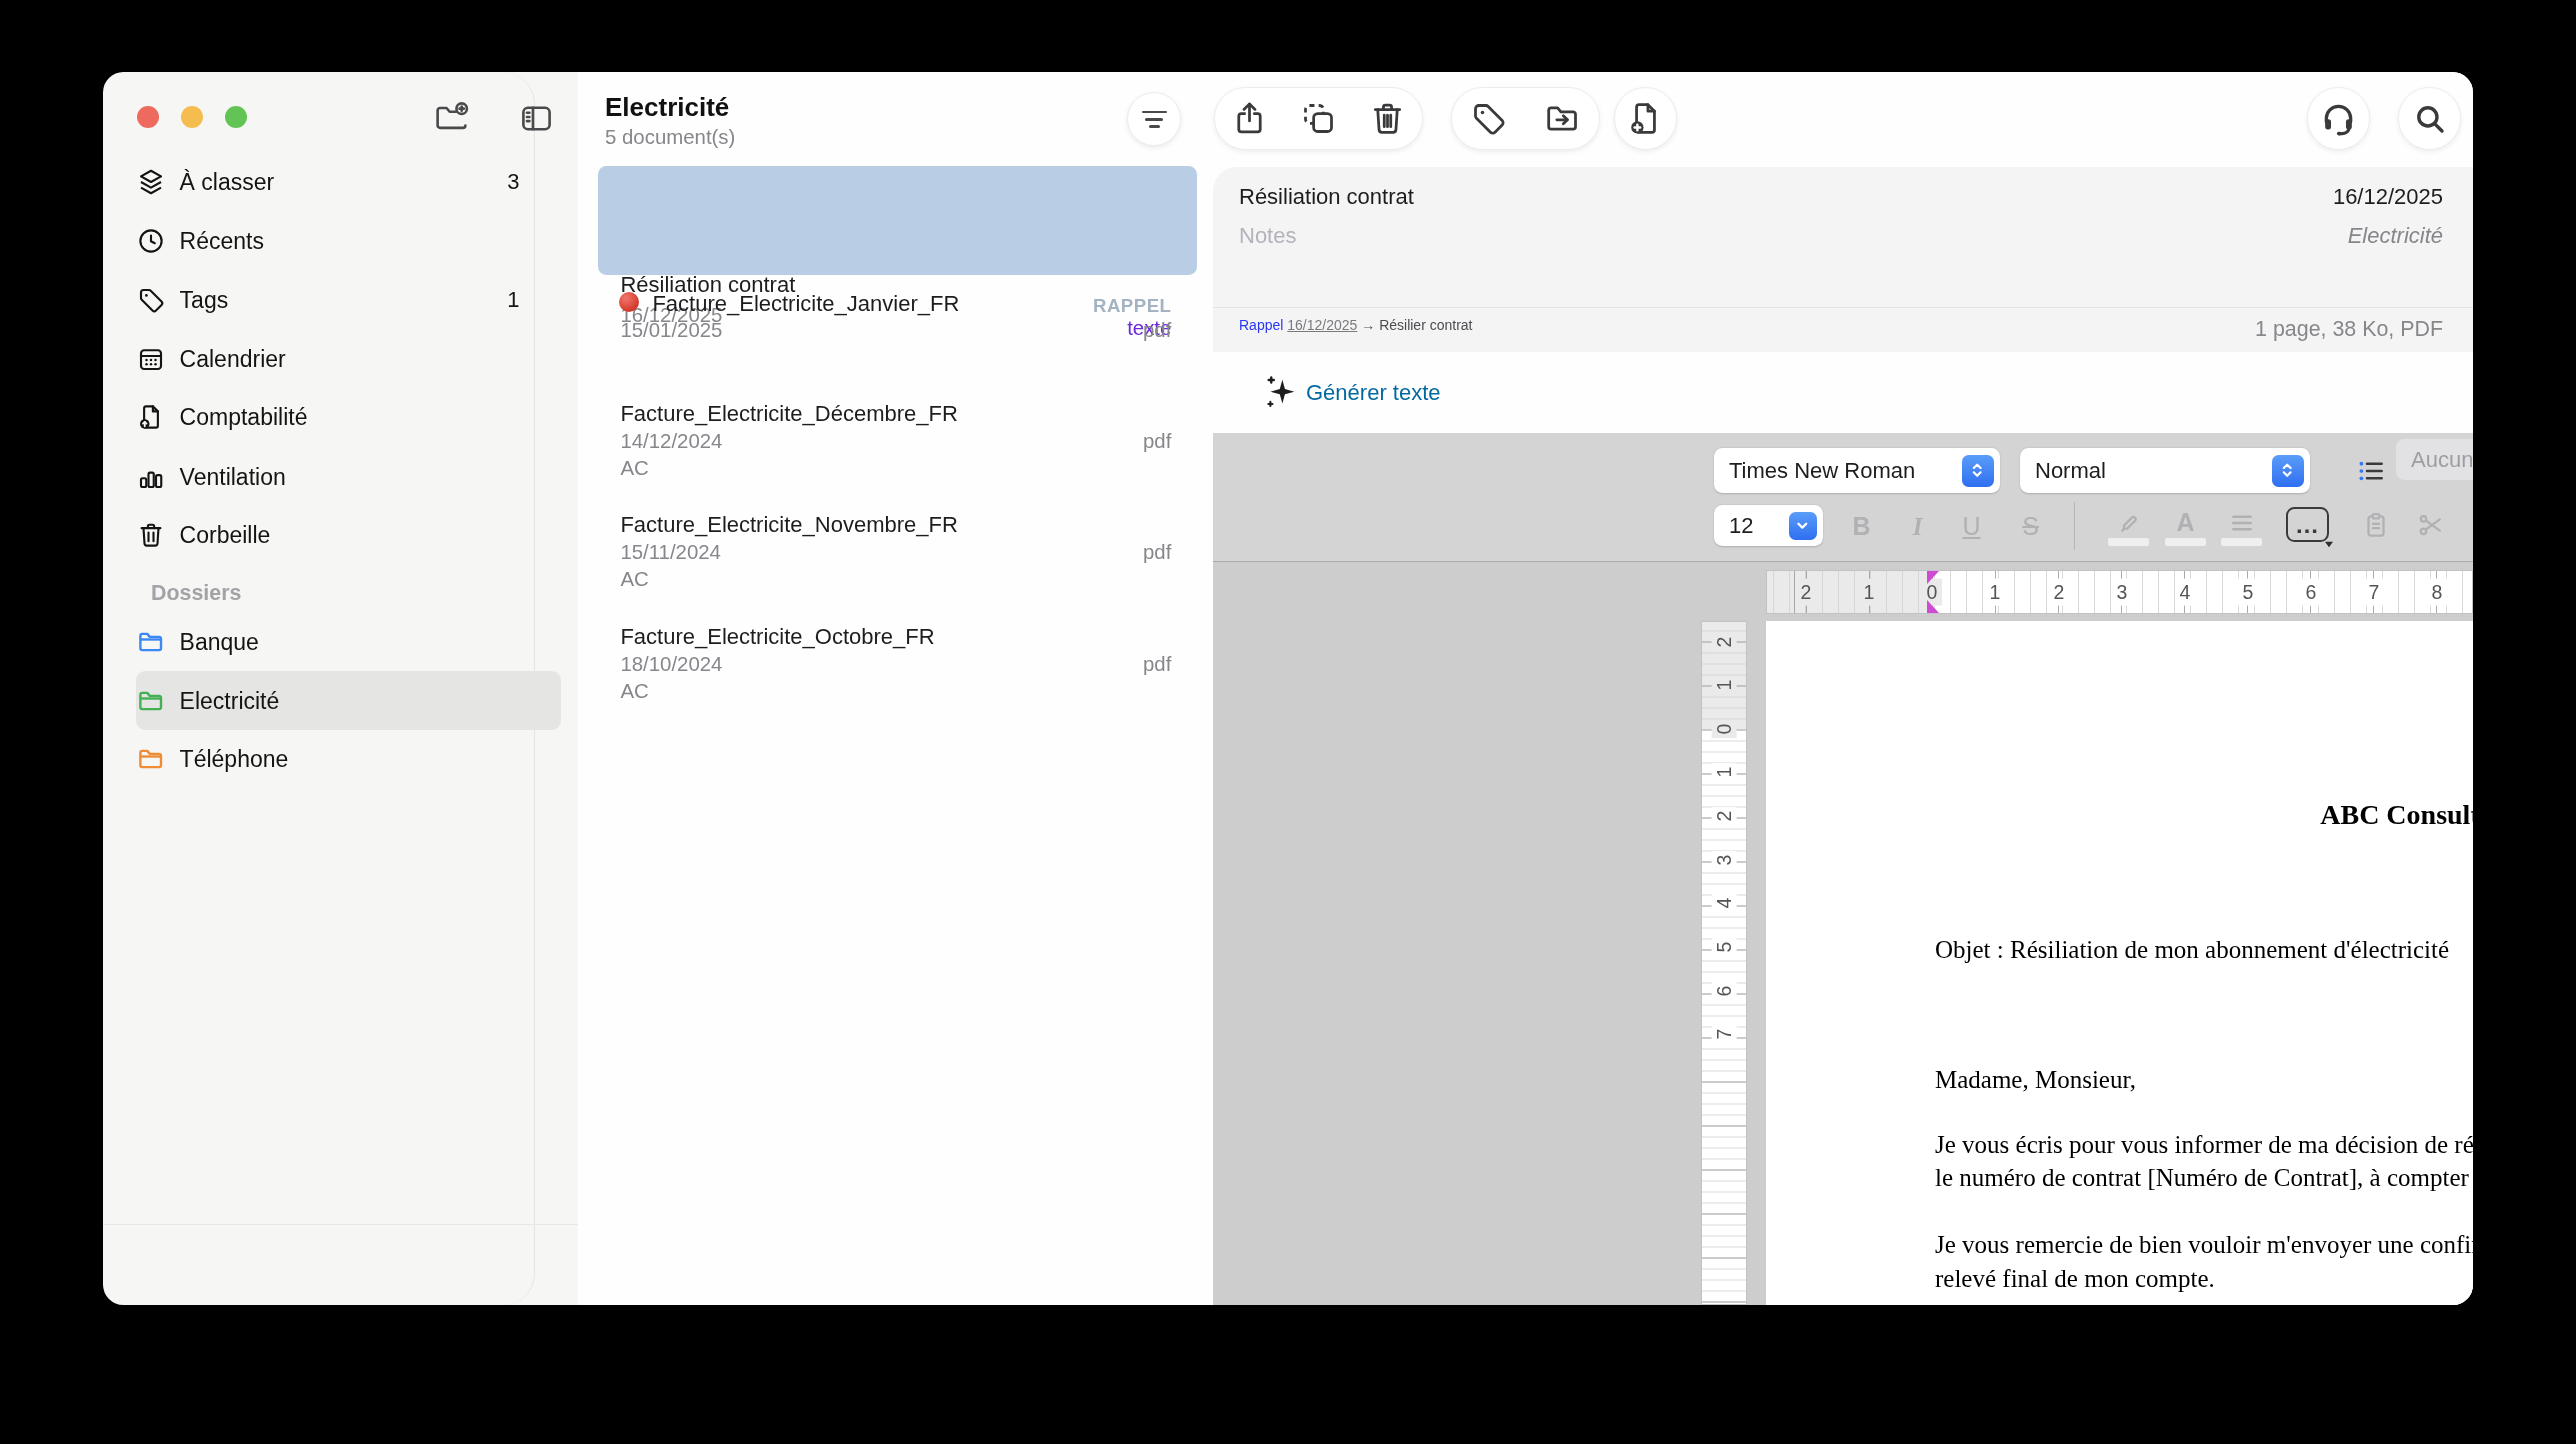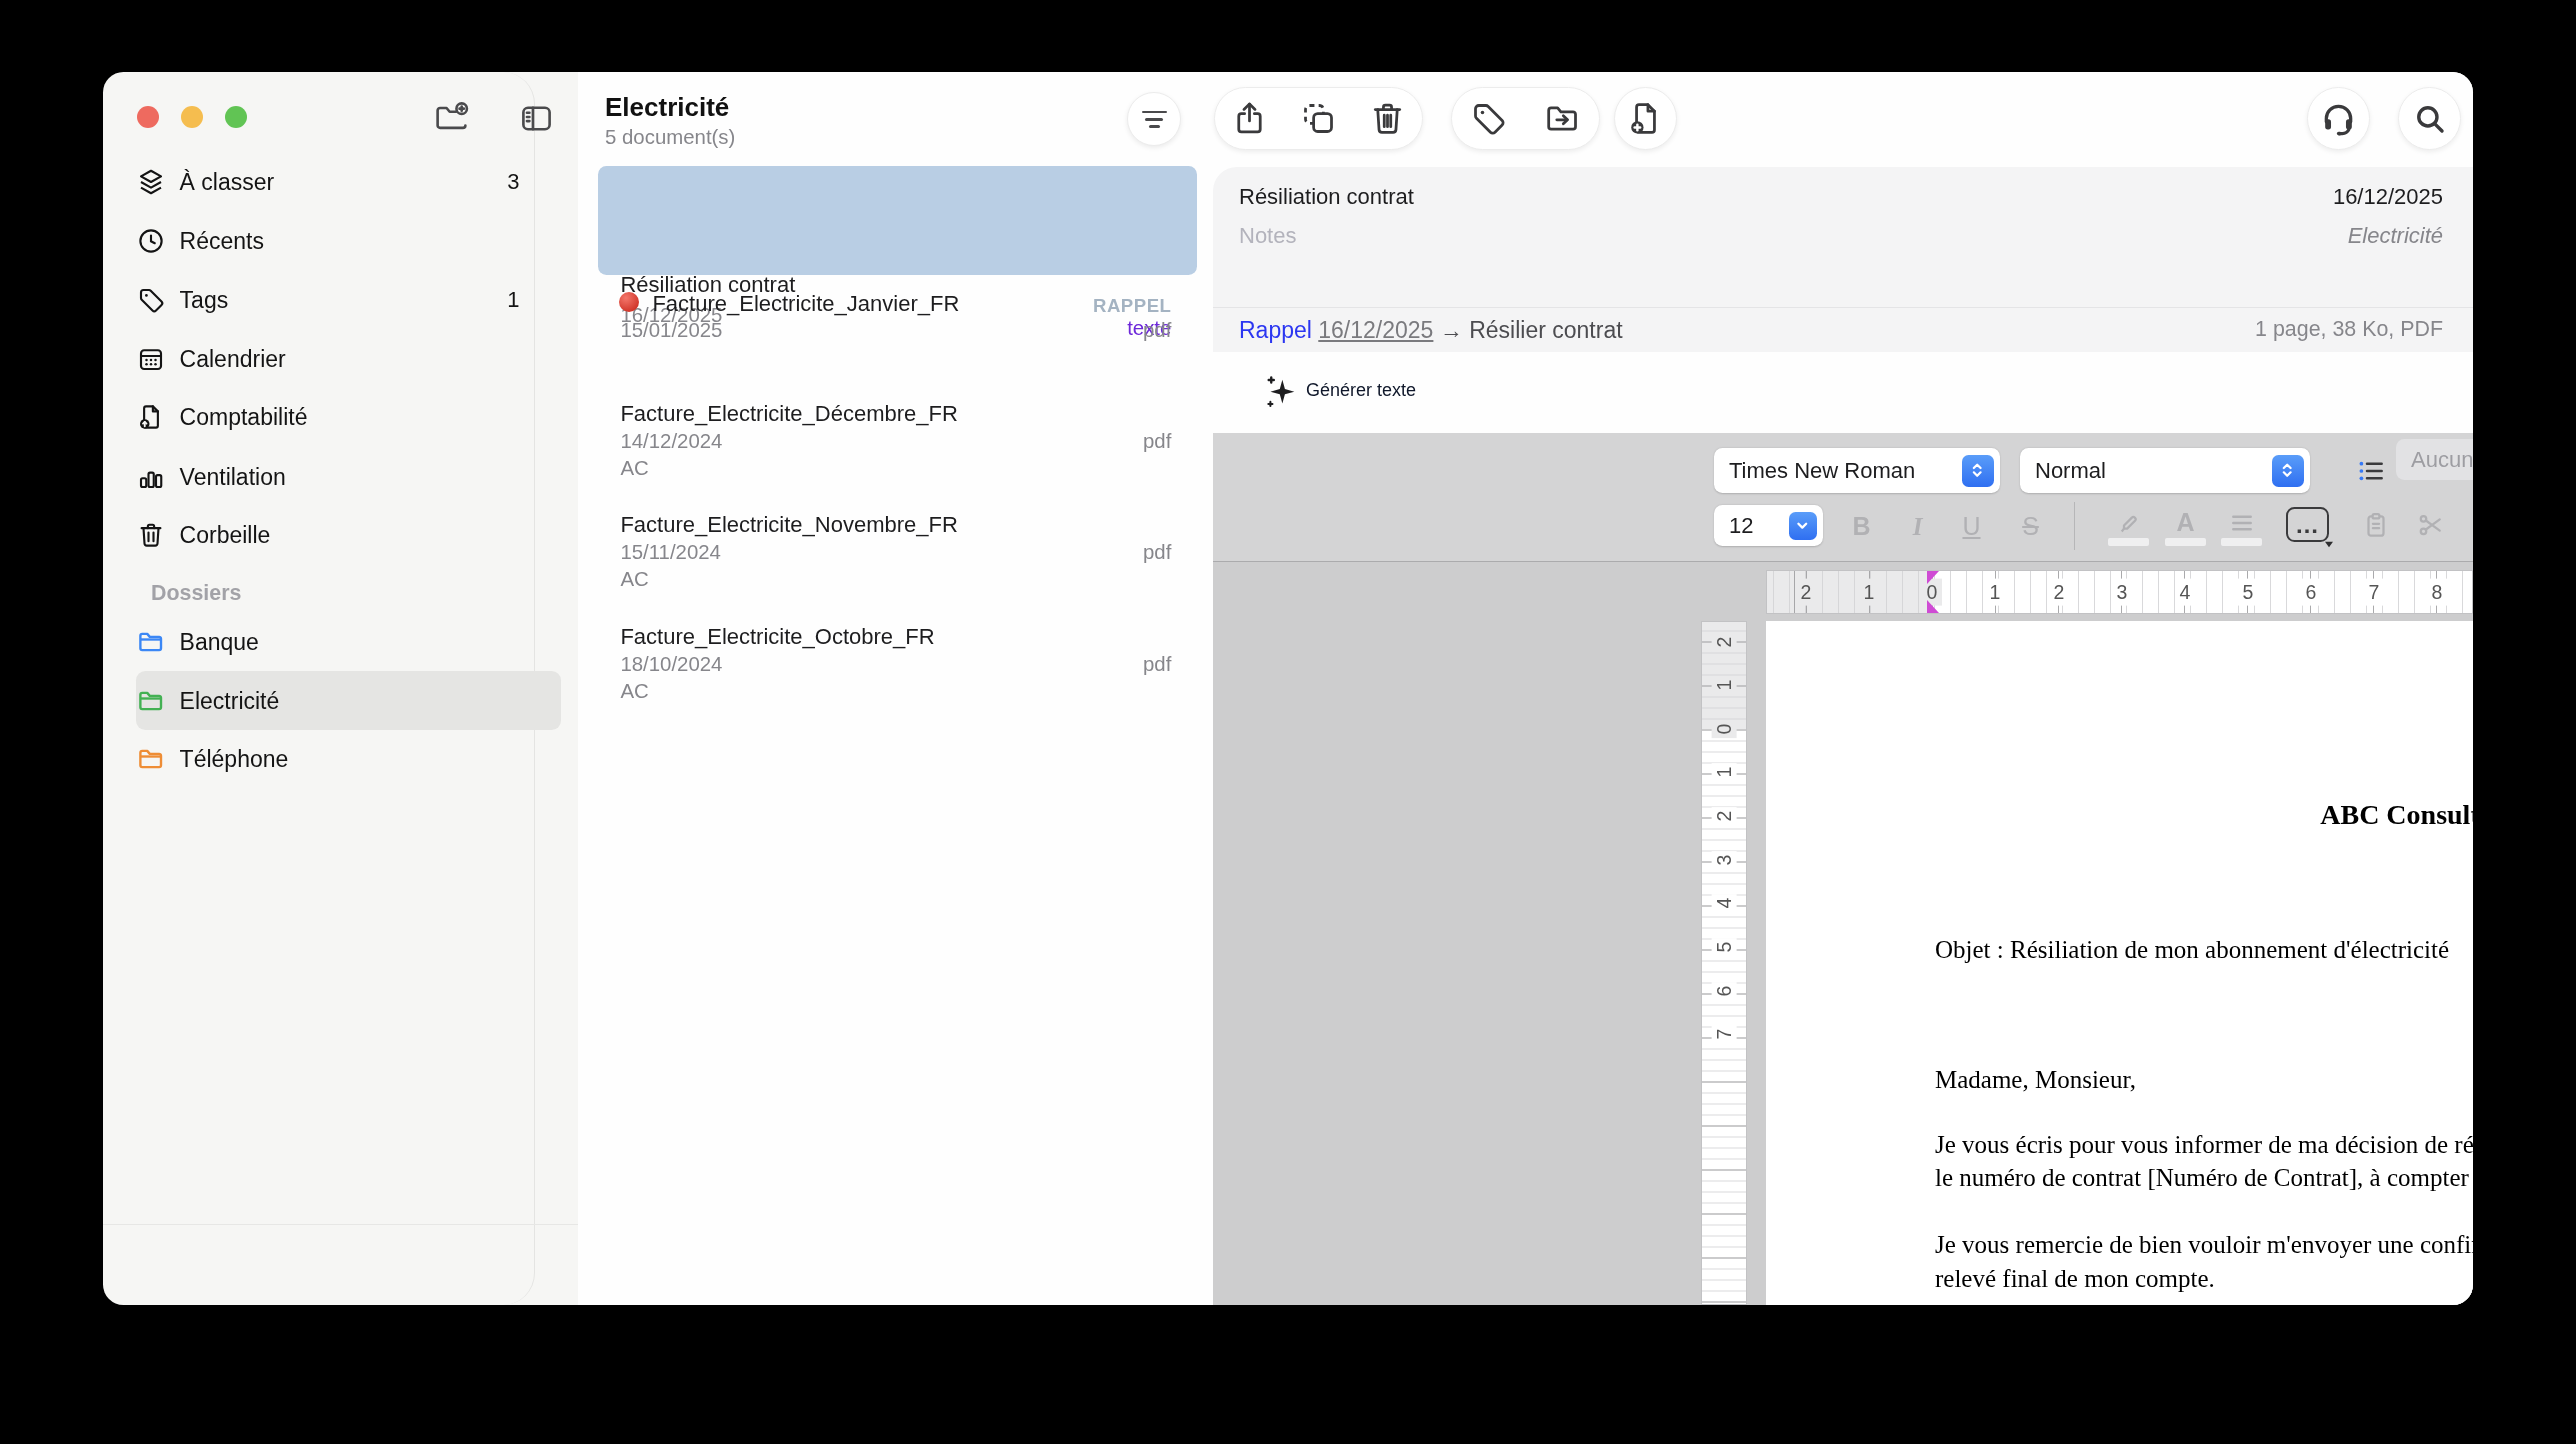--- a/index.html
+++ b/index.html
@@ -374,38 +374,38 @@
         </svg>
         </span>
     </div>
 
     <div id="card">
       <div class="card-l" style="top:16.7px;font-size:22px;color:#1d1d1f">Résiliation contrat</div>
       <div class="card-l" style="top:56px;font-size:22px;color:#b3b3bc">Notes</div>
       <div class="card-r" style="top:16.7px;font-size:22px;color:#1d1d1f">16/12/2025</div>
       <div class="card-r" style="top:56px;font-size:22px;color:#86868b;font-style:italic">Electricité</div>
       <div class="divider"></div>
-      <div class="card-l" style="top:150px;font-size:23px;color:#4c4c50">
+      <div class="card-l" style="top:150px;font-size:14px;color:#4c4c50">
         <span class="link">Rappel</span>
         <span> </span><span class="u">16/12/2025</span>
         <span> </span><span>→</span>
         <span> </span><span>Résilier contrat</span>
       </div>
       <div class="card-r" style="top:150px;font-size:21.4px;color:#86868b">1 page, 38 Ko, PDF</div>
     </div>
 
     <div id="gen-row">
       <span class="icon abs" style="left:48px;top:20.4px;color:#1d1d1f">
         <svg width="41" height="41" viewBox="0 0 24 24" fill="currentColor" stroke="none">
           <path d="M12.5 4.5 14 10l5.5 1.5L14 13l-1.5 5.5L11 13 5.5 11.5 11 10Z"></path>
           <path d="M6 3.2v3M4.5 4.7h3" stroke="currentColor" stroke-width="1.4" stroke-linecap="round"></path>
           <path d="M5.5 17.5v2.4M4.3 18.7h2.4" stroke="currentColor" stroke-width="1.2" stroke-linecap="round"></path>
         </svg>
         </span>
-      <span class="abs" style="left:93px;top:28px;font-size:18px;color:#0f172a">Générer texte</span>
+      <span class="abs" style="left:93px;top:28px;font-size:22px;color:#0369a1">Générer texte</span>
 
     </div>
 
     <div id="toolbar">
 
       <div class="tb-pill" style="left:501px;top:15px;width:286px;height:45px">
         <span class="lbl">Times New Roman</span>
         <span class="pop-btn">
           <svg width="20.4" height="20.4" viewBox="0 0 24 24" fill="none" stroke="currentColor" stroke-width="2.6" stroke-linecap="round" stroke-linejoin="round">
               <path d="m8 9.5 4-4 4 4"></path>

